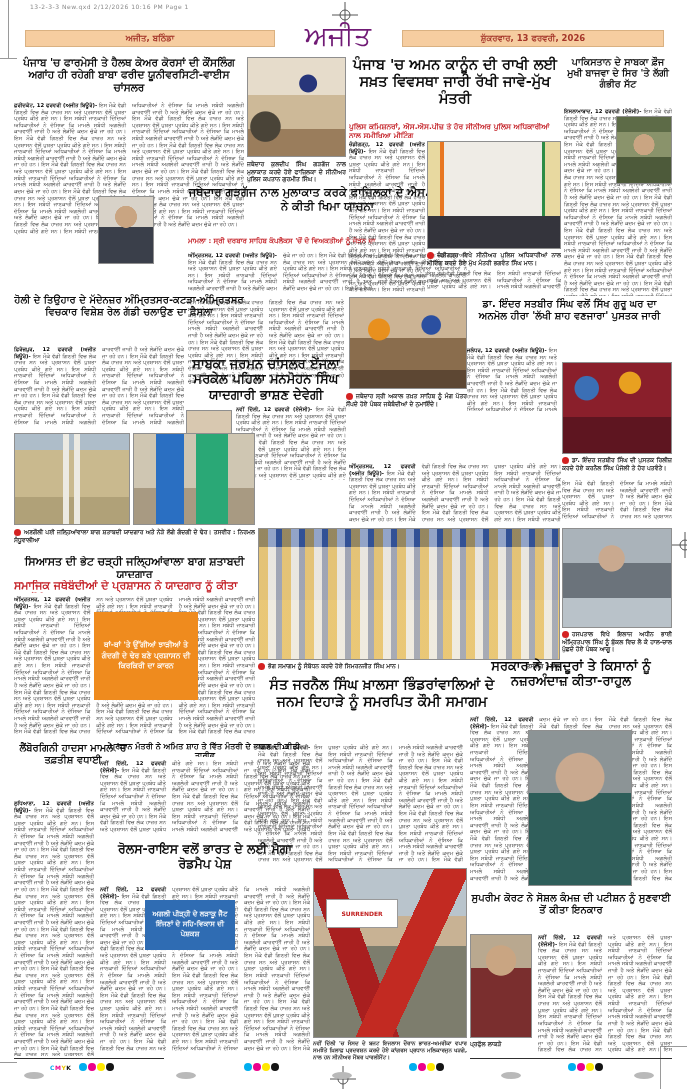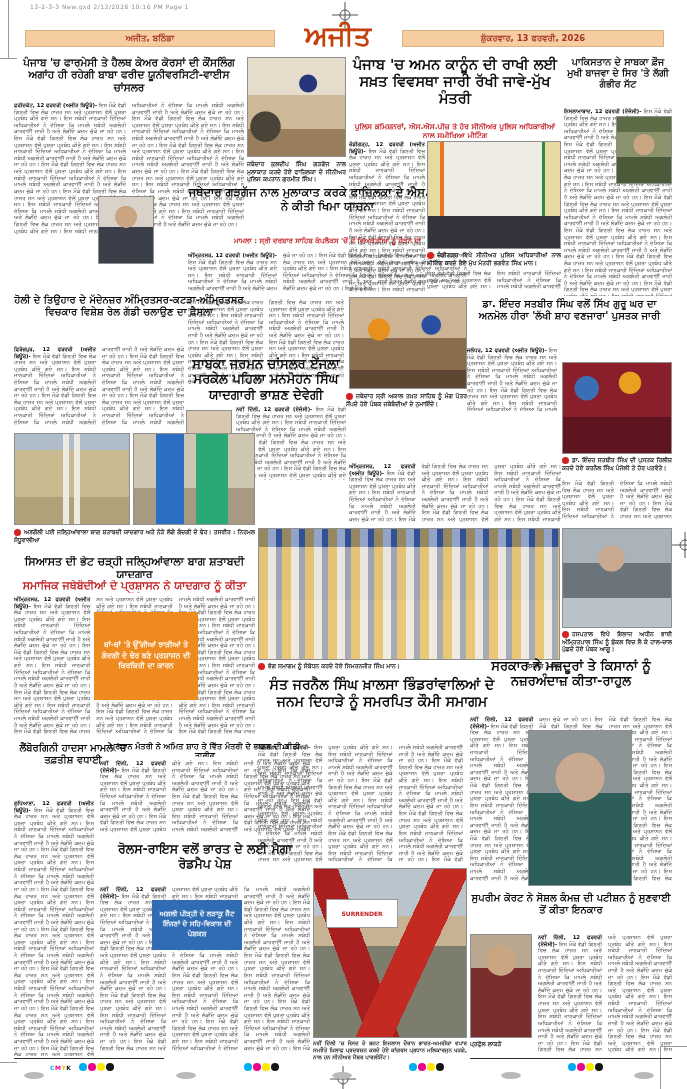--- a/index.html
+++ b/index.html
@@ -7,24 +7,24 @@
         font-family:"DejaVu Sans",sans-serif;overflow:hidden;color:#111;}
   .abs{position:absolute;}
   
   .slug{font-size:6px;color:#8a8a8a;letter-spacing:.5px;white-space:nowrap;}
   .cropline{background:#9a9a9a;}
   .reg{width:26px;height:26px;}
   .reg svg{display:block;}
   
   .mbox{background:#f6cda0;border:1px solid #dab181;display:flex;align-items:center;justify-content:center;
         font-size:8.5px;font-weight:bold;color:#a5362a;}
-  .logo{font-size:27px;font-weight:bold;color:#c2410c;text-align:center;line-height:1;}
+  .logo{font-size:27px;font-weight:normal;color:#701a75;text-align:center;line-height:1;}
   
   .hl{font-weight:bold;color:#0c0c0c;text-align:center;line-height:1.18;overflow:hidden;}
-  .sub{font-weight:bold;color:#c42127;text-align:center;overflow:hidden;line-height:1.15;}
+  .sub{font-weight:bold;color:#c42127;text-align:left;overflow:hidden;line-height:1.15;}
   .body-txt{font-size:5.3px;line-height:1.25;color:#2b2b2b;text-align:justify;overflow:hidden;word-break:break-word;}
   .cols2{column-count:2;column-gap:6px;}
   .cols3{column-count:3;column-gap:6px;}
   .dateline{font-weight:bold;color:#000;}
   .caption{font-size:6px;font-weight:bold;color:#1c1c1c;line-height:1.25;text-align:justify;overflow:hidden;}
   .bullet{display:inline-block;width:7px;height:7px;border-radius:50%;background:#d42222;margin-right:3px;vertical-align:middle;}
   .photo{border:1px solid #8f8f8f;box-sizing:border-box;}
   
   .q-orange{background:#ef8b1e;color:#fff;font-weight:bold;font-size:7.5px;line-height:1.45;
             text-align:center;display:flex;align-items:center;justify-content:center;padding:4px;box-sizing:border-box;}
@@ -155,21 +155,21 @@
   <div class="abs body-txt cols3" style="left:100px;top:760px;width:210px;height:78px;">
     <span class="dateline">ਨਵੀਂ ਦਿੱਲੀ, 12 ਫਰਵਰੀ (ਏਜੰਸੀ)-</span>
     <span>ਇਸ ਮੌਕੇ ਵੱਡੀ ਗਿਣਤੀ ਵਿਚ ਲੋਕ ਹਾਜ਼ਰ ਸਨ ਅਤੇ ਪ੍ਰਸ਼ਾਸਨ ਵੱਲੋਂ ਪੁਖ਼ਤਾ ਪ੍ਰਬੰਧ ਕੀਤੇ ਗਏ ਸਨ। ਇਸ ਸਬੰਧੀ ਜਾਣਕਾਰੀ ਦਿੰਦਿਆਂ ਅਧਿਕਾਰੀਆਂ ਨੇ ਦੱਸਿਆ ਕਿ ਮਾਮਲੇ ਸਬੰਧੀ ਅਗਲੇਰੀ ਕਾਰਵਾਈ ਜਾਰੀ ਹੈ ਅਤੇ ਲੋੜੀਂਦੇ ਕਦਮ ਚੁੱਕੇ ਜਾ ਰਹੇ ਹਨ। ਇਸ ਮੌਕੇ ਵੱਡੀ ਗਿਣਤੀ ਵਿਚ ਲੋਕ ਹਾਜ਼ਰ ਸਨ ਅਤੇ ਪ੍ਰਸ਼ਾਸਨ ਵੱਲੋਂ ਪੁਖ਼ਤਾ ਪ੍ਰਬੰਧ ਕੀਤੇ ਗਏ ਸਨ। ਇਸ ਸਬੰਧੀ ਜਾਣਕਾਰੀ ਦਿੰਦਿਆਂ ਅਧਿਕਾਰੀਆਂ ਨੇ ਦੱਸਿਆ ਕਿ ਮਾਮਲੇ ਸਬੰਧੀ ਅਗਲੇਰੀ ਕਾਰਵਾਈ ਜਾਰੀ ਹੈ ਅਤੇ ਲੋੜੀਂਦੇ ਕਦਮ ਚੁੱਕੇ ਜਾ ਰਹੇ ਹਨ। ਇਸ ਮੌਕੇ ਵੱਡੀ ਗਿਣਤੀ ਵਿਚ ਲੋਕ ਹਾਜ਼ਰ ਸਨ ਅਤੇ ਪ੍ਰਸ਼ਾਸਨ ਵੱਲੋਂ ਪੁਖ਼ਤਾ ਪ੍ਰਬੰਧ ਕੀਤੇ ਗਏ ਸਨ। ਇਸ ਸਬੰਧੀ ਜਾਣਕਾਰੀ ਦਿੰਦਿਆਂ ਅਧਿਕਾਰੀਆਂ ਨੇ ਦੱਸਿਆ ਕਿ ਮਾਮਲੇ ਸਬੰਧੀ ਅਗਲੇਰੀ ਕਾਰਵਾਈ ਜਾਰੀ ਹੈ ਅਤੇ ਲੋੜੀਂਦੇ ਕਦਮ ਚੁੱਕੇ ਜਾ ਰਹੇ ਹਨ। ਇਸ ਮੌਕੇ ਵੱਡੀ ਗਿਣਤੀ ਵਿਚ ਲੋਕ ਹਾਜ਼ਰ ਸਨ ਅਤੇ ਪ੍ਰਸ਼ਾਸਨ ਵੱਲੋਂ ਪੁਖ਼ਤਾ ਪ੍ਰਬੰਧ ਕੀਤੇ ਗਏ ਸਨ। ਇਸ ਸਬੰਧੀ ਜਾਣਕਾਰੀ ਦਿੰਦਿਆਂ ਅਧਿਕਾਰੀਆਂ ਨੇ ਦੱਸਿਆ ਕਿ ਮਾਮਲੇ ਸਬੰਧੀ ਅਗਲੇਰੀ ਕਾਰਵਾਈ ਜਾਰੀ ਹੈ ਅਤੇ ਲੋੜੀਂਦੇ ਕਦਮ ਚੁੱਕੇ ਜਾ ਰਹੇ ਹਨ। ਇਸ ਮੌਕੇ ਵੱਡੀ ਗਿਣਤੀ ਵਿਚ ਲੋਕ ਹਾਜ਼ਰ ਸਨ ਅਤੇ ਪ੍ਰਸ਼ਾਸਨ ਵੱਲੋਂ ਪੁਖ਼ਤਾ ਪ੍ਰਬੰਧ ਕੀਤੇ ਗਏ ਸਨ। ਇਸ ਸਬੰਧੀ ਜਾਣਕਾਰੀ ਦਿੰਦਿਆਂ ਅਧਿਕਾਰੀਆਂ ਨੇ ਦੱਸਿਆ ਕਿ ਮਾਮਲੇ ਸਬੰਧੀ ਅਗਲੇਰੀ ਕਾਰਵਾਈ ਜਾਰੀ ਹੈ ਅਤੇ ਲੋੜੀਂਦੇ ਕਦਮ ਚੁੱਕੇ ਜਾ ਰਹੇ ਹਨ। </span>
   </div>
 
   <div class="abs hl" style="left:100px;top:842px;width:210px;height:40px;font-size:12.5px;">ਰੋਲਸ-ਰਾਇਸ ਵਲੋਂ ਭਾਰਤ ਦੇ ਲਈ ਮੈਗਾ ਰੋਡਮੈਪ ਪੇਸ਼</div>
   <div class="abs body-txt cols3" style="left:100px;top:886px;width:210px;height:170px;">
     <span class="dateline">ਨਵੀਂ ਦਿੱਲੀ, 12 ਫਰਵਰੀ (ਏਜੰਸੀ)-</span>
     <span>ਇਸ ਮੌਕੇ ਵੱਡੀ ਗਿਣਤੀ ਵਿਚ ਲੋਕ ਹਾਜ਼ਰ ਸਨ ਅਤੇ ਪ੍ਰਸ਼ਾਸਨ ਵੱਲੋਂ ਪੁਖ਼ਤਾ ਪ੍ਰਬੰਧ ਕੀਤੇ ਗਏ ਸਨ। ਇਸ ਸਬੰਧੀ ਜਾਣਕਾਰੀ ਦਿੰਦਿਆਂ ਅਧਿਕਾਰੀਆਂ ਨੇ ਦੱਸਿਆ ਕਿ ਮਾਮਲੇ ਸਬੰਧੀ ਅਗਲੇਰੀ ਕਾਰਵਾਈ ਜਾਰੀ ਹੈ ਅਤੇ ਲੋੜੀਂਦੇ ਕਦਮ ਚੁੱਕੇ ਜਾ ਰਹੇ ਹਨ। ਇਸ ਮੌਕੇ ਵੱਡੀ ਗਿਣਤੀ ਵਿਚ ਲੋਕ ਹਾਜ਼ਰ ਸਨ ਅਤੇ ਪ੍ਰਸ਼ਾਸਨ ਵੱਲੋਂ ਪੁਖ਼ਤਾ ਪ੍ਰਬੰਧ ਕੀਤੇ ਗਏ ਸਨ। ਇਸ ਸਬੰਧੀ ਜਾਣਕਾਰੀ ਦਿੰਦਿਆਂ ਅਧਿਕਾਰੀਆਂ ਨੇ ਦੱਸਿਆ ਕਿ ਮਾਮਲੇ ਸਬੰਧੀ ਅਗਲੇਰੀ ਕਾਰਵਾਈ ਜਾਰੀ ਹੈ ਅਤੇ ਲੋੜੀਂਦੇ ਕਦਮ ਚੁੱਕੇ ਜਾ ਰਹੇ ਹਨ। ਇਸ ਮੌਕੇ ਵੱਡੀ ਗਿਣਤੀ ਵਿਚ ਲੋਕ ਹਾਜ਼ਰ ਸਨ ਅਤੇ ਪ੍ਰਸ਼ਾਸਨ ਵੱਲੋਂ ਪੁਖ਼ਤਾ ਪ੍ਰਬੰਧ ਕੀਤੇ ਗਏ ਸਨ। ਇਸ ਸਬੰਧੀ ਜਾਣਕਾਰੀ ਦਿੰਦਿਆਂ ਅਧਿਕਾਰੀਆਂ ਨੇ ਦੱਸਿਆ ਕਿ ਮਾਮਲੇ ਸਬੰਧੀ ਅਗਲੇਰੀ ਕਾਰਵਾਈ ਜਾਰੀ ਹੈ ਅਤੇ ਲੋੜੀਂਦੇ ਕਦਮ ਚੁੱਕੇ ਜਾ ਰਹੇ ਹਨ। ਇਸ ਮੌਕੇ ਵੱਡੀ ਗਿਣਤੀ ਵਿਚ ਲੋਕ ਹਾਜ਼ਰ ਸਨ ਅਤੇ ਪ੍ਰਸ਼ਾਸਨ ਵੱਲੋਂ ਪੁਖ਼ਤਾ ਪ੍ਰਬੰਧ ਕੀਤੇ ਗਏ ਸਨ। ਇਸ ਸਬੰਧੀ ਜਾਣਕਾਰੀ ਦਿੰਦਿਆਂ ਅਧਿਕਾਰੀਆਂ ਨੇ ਦੱਸਿਆ ਕਿ ਮਾਮਲੇ ਸਬੰਧੀ ਅਗਲੇਰੀ ਕਾਰਵਾਈ ਜਾਰੀ ਹੈ ਅਤੇ ਲੋੜੀਂਦੇ ਕਦਮ ਚੁੱਕੇ ਜਾ ਰਹੇ ਹਨ। ਇਸ ਮੌਕੇ ਵੱਡੀ ਗਿਣਤੀ ਵਿਚ ਲੋਕ ਹਾਜ਼ਰ ਸਨ ਅਤੇ ਪ੍ਰਸ਼ਾਸਨ ਵੱਲੋਂ ਪੁਖ਼ਤਾ ਪ੍ਰਬੰਧ ਕੀਤੇ ਗਏ ਸਨ। ਇਸ ਸਬੰਧੀ ਜਾਣਕਾਰੀ ਦਿੰਦਿਆਂ ਅਧਿਕਾਰੀਆਂ ਨੇ ਦੱਸਿਆ ਕਿ ਮਾਮਲੇ ਸਬੰਧੀ ਅਗਲੇਰੀ ਕਾਰਵਾਈ ਜਾਰੀ ਹੈ ਅਤੇ ਲੋੜੀਂਦੇ ਕਦਮ ਚੁੱਕੇ ਜਾ ਰਹੇ ਹਨ। ਇਸ ਮੌਕੇ ਵੱਡੀ ਗਿਣਤੀ ਵਿਚ ਲੋਕ ਹਾਜ਼ਰ ਸਨ ਅਤੇ ਪ੍ਰਸ਼ਾਸਨ ਵੱਲੋਂ ਪੁਖ਼ਤਾ ਪ੍ਰਬੰਧ ਕੀਤੇ ਗਏ ਸਨ। ਇਸ ਸਬੰਧੀ ਜਾਣਕਾਰੀ ਦਿੰਦਿਆਂ ਅਧਿਕਾਰੀਆਂ ਨੇ ਦੱਸਿਆ ਕਿ ਮਾਮਲੇ ਸਬੰਧੀ ਅਗਲੇਰੀ ਕਾਰਵਾਈ ਜਾਰੀ ਹੈ ਅਤੇ ਲੋੜੀਂਦੇ ਕਦਮ ਚੁੱਕੇ ਜਾ ਰਹੇ ਹਨ। ਇਸ ਮੌਕੇ ਵੱਡੀ ਗਿਣਤੀ ਵਿਚ ਲੋਕ ਹਾਜ਼ਰ ਸਨ ਅਤੇ ਪ੍ਰਸ਼ਾਸਨ ਵੱਲੋਂ ਪੁਖ਼ਤਾ ਪ੍ਰਬੰਧ ਕੀਤੇ ਗਏ ਸਨ। ਇਸ ਸਬੰਧੀ ਜਾਣਕਾਰੀ ਦਿੰਦਿਆਂ ਅਧਿਕਾਰੀਆਂ ਨੇ ਦੱਸਿਆ ਕਿ ਮਾਮਲੇ ਸਬੰਧੀ ਅਗਲੇਰੀ ਕਾਰਵਾਈ ਜਾਰੀ ਹੈ ਅਤੇ ਲੋੜੀਂਦੇ ਕਦਮ ਚੁੱਕੇ ਜਾ ਰਹੇ ਹਨ। ਇਸ ਮੌਕੇ ਵੱਡੀ ਗਿਣਤੀ ਵਿਚ ਲੋਕ ਹਾਜ਼ਰ ਸਨ ਅਤੇ ਪ੍ਰਸ਼ਾਸਨ ਵੱਲੋਂ ਪੁਖ਼ਤਾ ਪ੍ਰਬੰਧ ਕੀਤੇ ਗਏ ਸਨ। ਇਸ ਸਬੰਧੀ ਜਾਣਕਾਰੀ ਦਿੰਦਿਆਂ ਅਧਿਕਾਰੀਆਂ ਨੇ ਦੱਸਿਆ ਕਿ ਮਾਮਲੇ ਸਬੰਧੀ ਅਗਲੇਰੀ ਕਾਰਵਾਈ ਜਾਰੀ ਹੈ ਅਤੇ ਲੋੜੀਂਦੇ ਕਦਮ ਚੁੱਕੇ ਜਾ ਰਹੇ ਹਨ। ਇਸ ਮੌਕੇ ਵੱਡੀ ਗਿਣਤੀ ਵਿਚ ਲੋਕ ਹਾਜ਼ਰ ਸਨ ਅਤੇ ਪ੍ਰਸ਼ਾਸਨ ਵੱਲੋਂ ਪੁਖ਼ਤਾ ਪ੍ਰਬੰਧ ਕੀਤੇ ਗਏ ਸਨ। ਇਸ ਸਬੰਧੀ ਜਾਣਕਾਰੀ ਦਿੰਦਿਆਂ ਅਧਿਕਾਰੀਆਂ ਨੇ ਦੱਸਿਆ ਕਿ ਮਾਮਲੇ ਸਬੰਧੀ ਅਗਲੇਰੀ ਕਾਰਵਾਈ ਜਾਰੀ ਹੈ ਅਤੇ ਲੋੜੀਂਦੇ ਕਦਮ ਚੁੱਕੇ ਜਾ ਰਹੇ ਹਨ। ਇਸ ਮੌਕੇ ਵੱਡੀ ਗਿਣਤੀ ਵਿਚ ਲੋਕ ਹਾਜ਼ਰ ਸਨ ਅਤੇ ਪ੍ਰਸ਼ਾਸਨ ਵੱਲੋਂ ਪੁਖ਼ਤਾ ਪ੍ਰਬੰਧ ਕੀਤੇ ਗਏ ਸਨ। ਇਸ ਸਬੰਧੀ ਜਾਣਕਾਰੀ ਦਿੰਦਿਆਂ ਅਧਿਕਾਰੀਆਂ ਨੇ ਦੱਸਿਆ ਕਿ ਮਾਮਲੇ ਸਬੰਧੀ ਅਗਲੇਰੀ ਕਾਰਵਾਈ ਜਾਰੀ ਹੈ ਅਤੇ ਲੋੜੀਂਦੇ ਕਦਮ ਚੁੱਕੇ ਜਾ ਰਹੇ ਹਨ। ਇਸ ਮੌਕੇ ਵੱਡੀ ਗਿਣਤੀ ਵਿਚ ਲੋਕ ਹਾਜ਼ਰ ਸਨ ਅਤੇ ਪ੍ਰਸ਼ਾਸਨ ਵੱਲੋਂ ਪੁਖ਼ਤਾ ਪ੍ਰਬੰਧ ਕੀਤੇ ਗਏ ਸਨ। ਇਸ ਸਬੰਧੀ ਜਾਣਕਾਰੀ ਦਿੰਦਿਆਂ ਅਧਿਕਾਰੀਆਂ ਨੇ ਦੱਸਿਆ ਕਿ ਮਾਮਲੇ ਸਬੰਧੀ ਅਗਲੇਰੀ ਕਾਰਵਾਈ ਜਾਰੀ ਹੈ ਅਤੇ ਲੋੜੀਂਦੇ ਕਦਮ ਚੁੱਕੇ ਜਾ ਰਹੇ ਹਨ। </span>
   </div>
-  <div class="abs q-blue" style="left:152px;top:900px;width:90px;height:50px;">ਅਗਲੀ ਪੀੜ੍ਹੀ ਦੇ ਲੜਾਕੂ ਜੈੱਟ ਇੰਜਣਾਂ ਦੇ ਸਹਿ-ਵਿਕਾਸ ਦੀ ਪੇਸ਼ਕਸ਼</div>
+  <div class="abs q-blue" style="left:145px;top:900px;width:90px;height:50px;">ਅਗਲੀ ਪੀੜ੍ਹੀ ਦੇ ਲੜਾਕੂ ਜੈੱਟ ਇੰਜਣਾਂ ਦੇ ਸਹਿ-ਵਿਕਾਸ ਦੀ ਪੇਸ਼ਕਸ਼</div>
 
   <div class="abs photo ph-jathedar" style="left:247px;top:57px;width:99px;height:100px;"></div>
   <div class="abs caption" style="left:247px;top:160px;width:99px;height:24px;">
     <span>ਜਥੇਦਾਰ ਕੁਲਦੀਪ ਸਿੰਘ ਗੜਗੱਜ ਨਾਲ ਮੁਲਾਕਾਤ ਕਰਦੇ ਹੋਏ ਫਾਜ਼ਿਲਕਾ ਦੇ ਸੀਨੀਅਰ ਪੁਲਿਸ ਕਪਤਾਨ ਗੁਰਮੀਤ ਸਿੰਘ।</span>
   </div>
   <div class="abs hl" style="left:188px;top:186px;width:279px;height:48px;font-size:11.5px;">ਜਥੇਦਾਰ ਗੜਗੱਜ ਨਾਲ ਮੁਲਾਕਾਤ ਕਰਕੇ ਫਾਜ਼ਿਲਕਾ ਦੇ ਐਸ.ਐਸ.ਪੀ. ਨੇ ਕੀਤੀ ਖਿਮਾ ਯਾਚਨਾ</div>
   <div class="abs sub" style="left:188px;top:237px;width:279px;height:12px;font-size:7px;">ਮਾਮਲਾ : ਸ੍ਰੀ ਦਰਬਾਰ ਸਾਹਿਬ ਕੰਪਲੈਕਸ 'ਚੋਂ ਦੋ ਵਿਅਕਤੀਆਂ ਨੂੰ ਜੋੜਨ ਦਾ</div>
   <div class="abs body-txt cols3" style="left:188px;top:252px;width:279px;height:44px;">
     <span class="dateline">ਅੰਮ੍ਰਿਤਸਰ, 12 ਫਰਵਰੀ (ਅਜੀਤ ਬਿਊਰੋ)-</span>
     <span>ਇਸ ਮੌਕੇ ਵੱਡੀ ਗਿਣਤੀ ਵਿਚ ਲੋਕ ਹਾਜ਼ਰ ਸਨ ਅਤੇ ਪ੍ਰਸ਼ਾਸਨ ਵੱਲੋਂ ਪੁਖ਼ਤਾ ਪ੍ਰਬੰਧ ਕੀਤੇ ਗਏ ਸਨ। ਇਸ ਸਬੰਧੀ ਜਾਣਕਾਰੀ ਦਿੰਦਿਆਂ ਅਧਿਕਾਰੀਆਂ ਨੇ ਦੱਸਿਆ ਕਿ ਮਾਮਲੇ ਸਬੰਧੀ ਅਗਲੇਰੀ ਕਾਰਵਾਈ ਜਾਰੀ ਹੈ ਅਤੇ ਲੋੜੀਂਦੇ ਕਦਮ ਚੁੱਕੇ ਜਾ ਰਹੇ ਹਨ। ਇਸ ਮੌਕੇ ਵੱਡੀ ਗਿਣਤੀ ਵਿਚ ਲੋਕ ਹਾਜ਼ਰ ਸਨ ਅਤੇ ਪ੍ਰਸ਼ਾਸਨ ਵੱਲੋਂ ਪੁਖ਼ਤਾ ਪ੍ਰਬੰਧ ਕੀਤੇ ਗਏ ਸਨ। ਇਸ ਸਬੰਧੀ ਜਾਣਕਾਰੀ ਦਿੰਦਿਆਂ ਅਧਿਕਾਰੀਆਂ ਨੇ ਦੱਸਿਆ ਕਿ ਮਾਮਲੇ ਸਬੰਧੀ ਅਗਲੇਰੀ ਕਾਰਵਾਈ ਜਾਰੀ ਹੈ ਅਤੇ ਲੋੜੀਂਦੇ ਕਦਮ ਚੁੱਕੇ ਜਾ ਰਹੇ ਹਨ। ਇਸ ਮੌਕੇ ਵੱਡੀ ਗਿਣਤੀ ਵਿਚ ਲੋਕ ਹਾਜ਼ਰ ਸਨ ਅਤੇ ਪ੍ਰਸ਼ਾਸਨ ਵੱਲੋਂ ਪੁਖ਼ਤਾ ਪ੍ਰਬੰਧ ਕੀਤੇ ਗਏ ਸਨ। ਇਸ ਸਬੰਧੀ ਜਾਣਕਾਰੀ ਦਿੰਦਿਆਂ ਅਧਿਕਾਰੀਆਂ ਨੇ ਦੱਸਿਆ ਕਿ ਮਾਮਲੇ ਸਬੰਧੀ ਅਗਲੇਰੀ ਕਾਰਵਾਈ ਜਾਰੀ ਹੈ ਅਤੇ ਲੋੜੀਂਦੇ ਕਦਮ ਚੁੱਕੇ ਜਾ ਰਹੇ ਹਨ। </span>

